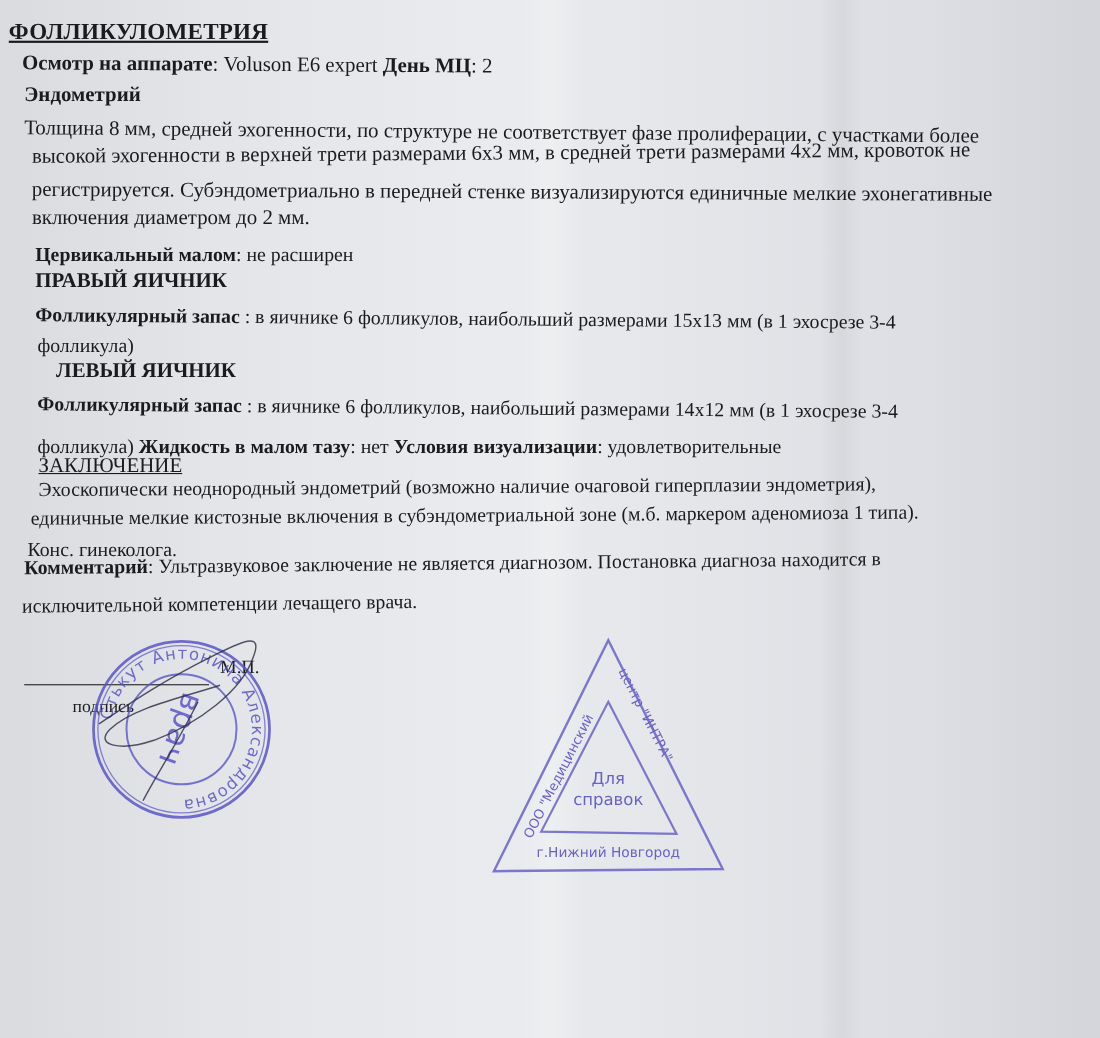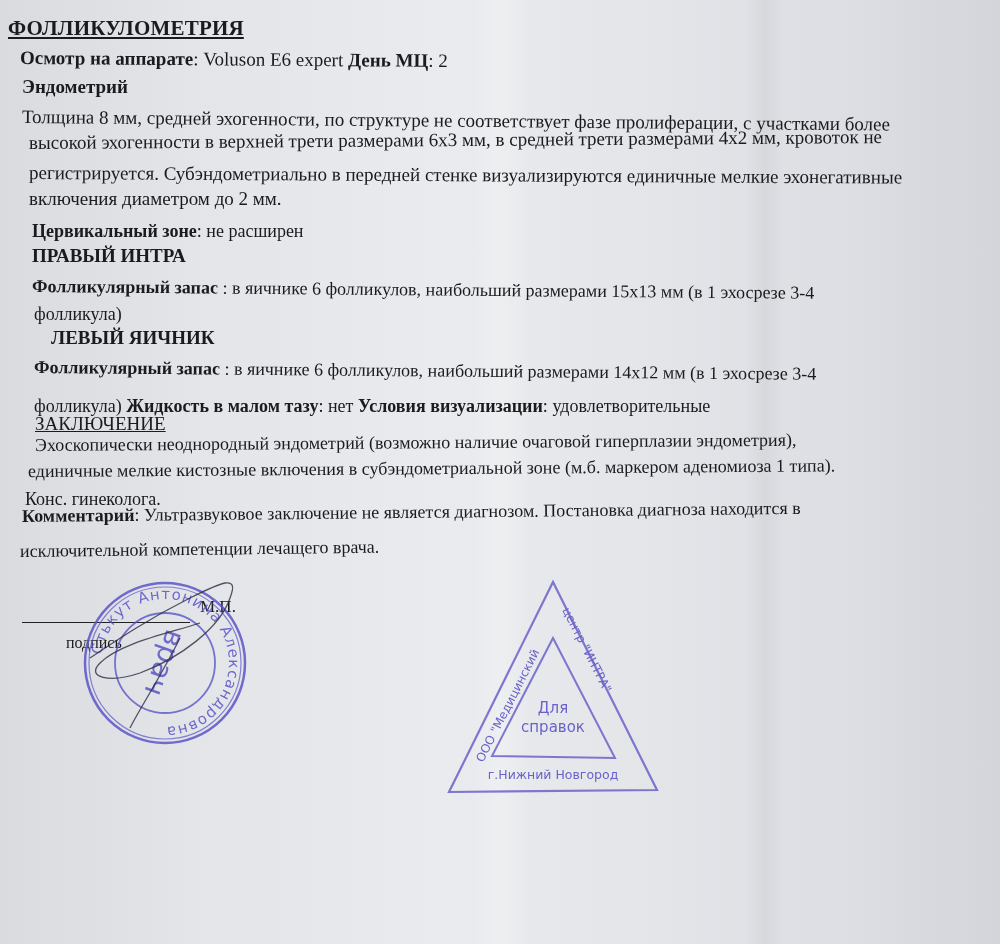--- a/index.html
+++ b/index.html
@@ -37,24 +37,24 @@
   </div>
 
   <div class="line sec" style="left:22px;top:76px;">Эндометрий</div>
 
   <div class="line" style="left:22px;top:106px;transform:rotate(0.5deg);transform-origin:left;">Толщина 8 мм, средней эхогенности, по структуре не соответствует фазе пролиферации, с участками более</div>
   <div class="line" style="left:29px;top:132px;transform:rotate(-0.4deg);transform-origin:left;">высокой эхогенности в верхней трети размерами 6х3 мм, в средней трети размерами 4х2 мм, кровоток не</div>
   <div class="line" style="left:29px;top:162px;transform:rotate(0.3deg);transform-origin:left;">регистрируется. Субэндометриально в передней стенке визуализируются единичные мелкие эхонегативные</div>
   <div class="line" style="left:29px;top:188px;text-align:center;">включения диаметром до 2 мм.</div>
 
   <div class="line" style="left:32px;top:220px;font-size:18px;">
-    <span class="b">Цервикальный зоне</span><span>: </span><span>не расширен</span>
+    <span class="b">Цервикальный малом</span><span>: </span><span>не расширен</span>
   </div>
 
-  <div class="line sec" style="left:32px;top:245px;">ПРАВЫЙ ИНТРА</div>
+  <div class="line sec" style="left:32px;top:245px;">ПРАВЫЙ ЯИЧНИК</div>
   <div class="line" style="left:32px;top:275px;font-size:18px;transform:rotate(0.5deg);transform-origin:left;">
     <span class="b">Фолликулярный запас</span><span> : в яичнике 6 фолликулов, наибольший размерами 15х13 мм (в 1 эхосрезе 3-4</span>
   </div>
   <div class="line" style="left:34px;top:303px;font-size:18px;">фолликула)</div>
 
   <div class="line sec" style="left:51px;top:327px;">ЛЕВЫЙ ЯИЧНИК</div>
   <div class="line" style="left:34px;top:356px;font-size:18px;transform:rotate(0.5deg);transform-origin:left;">
     <span class="b">Фолликулярный запас</span><span> : в яичнике 6 фолликулов, наибольший размерами 14х12 мм (в 1 эхосрезе 3-4</span>
   </div>
   <div class="line" style="left:34px;top:383px;font-size:18px;margin-top:12px;">

